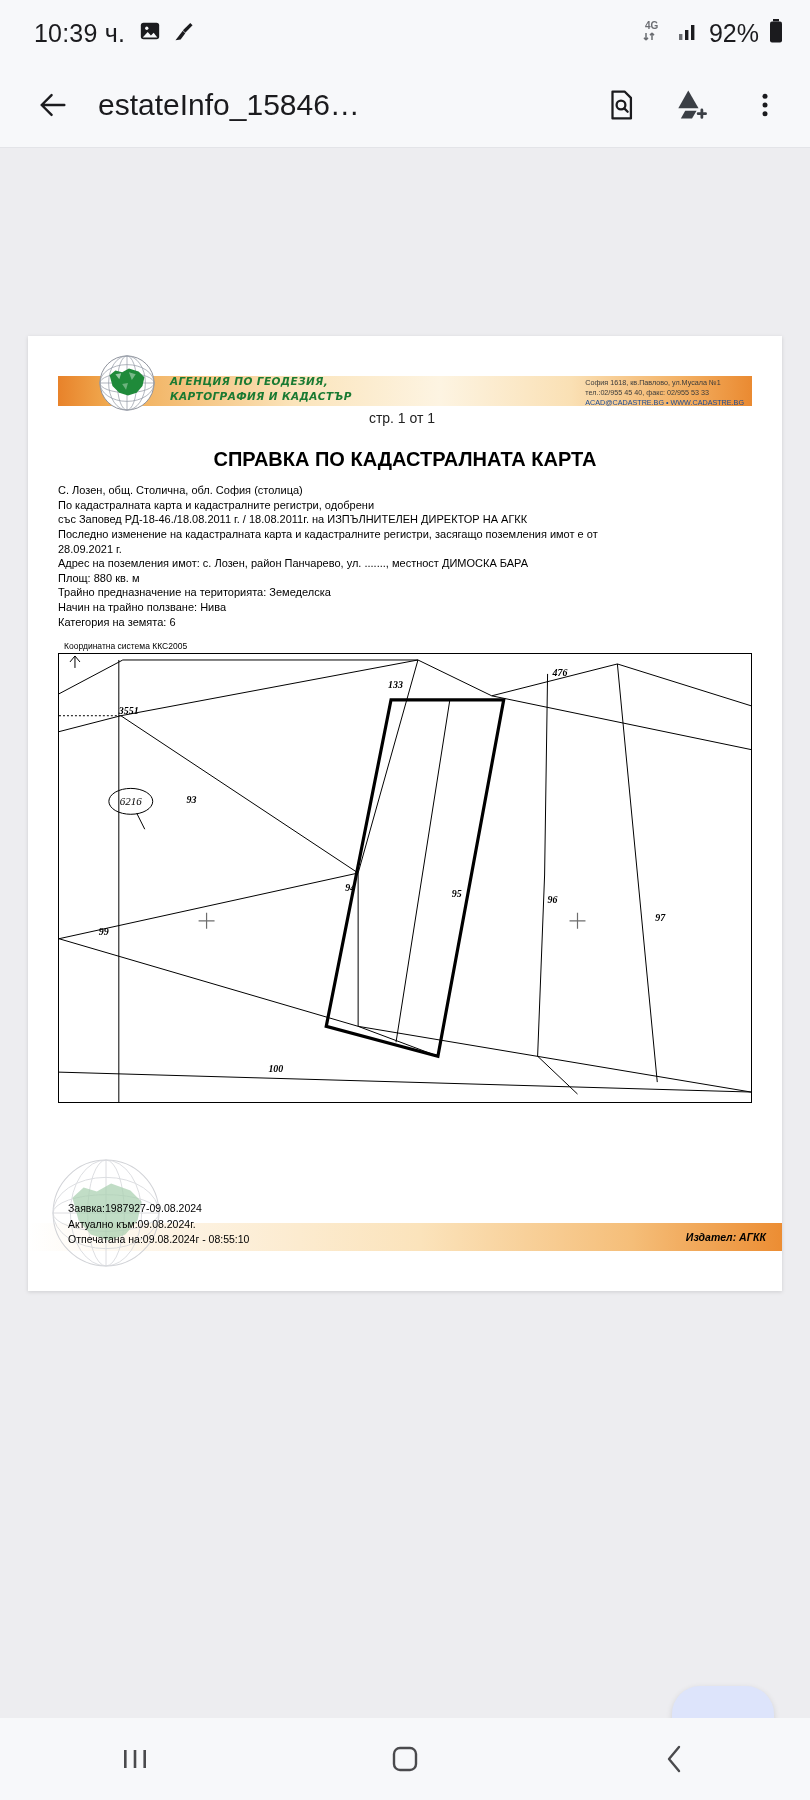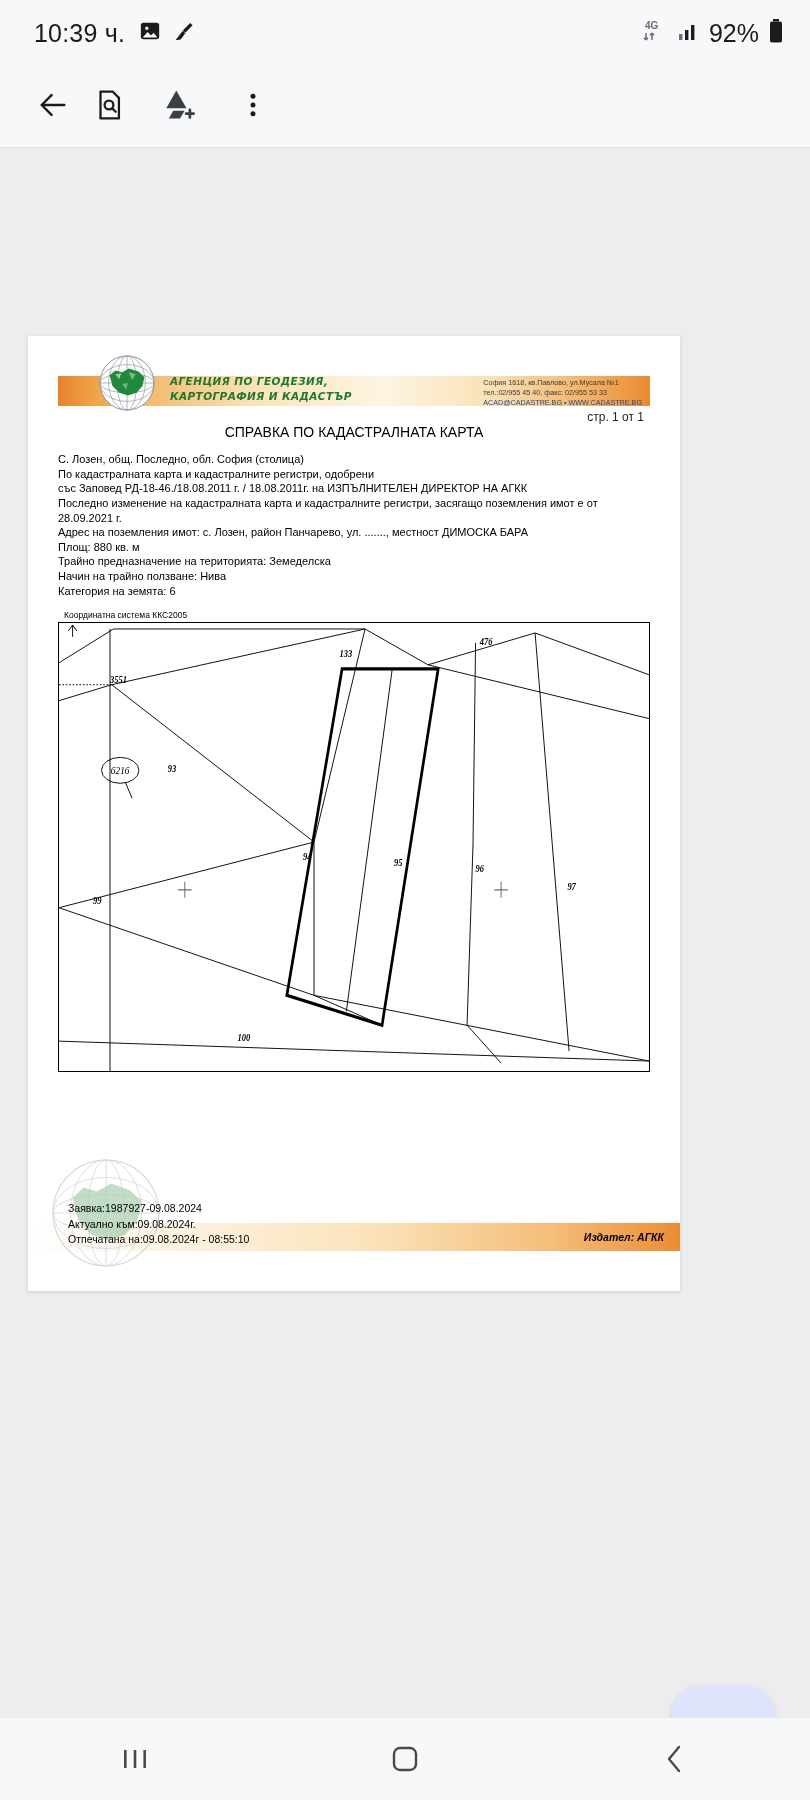--- a/index.html
+++ b/index.html
@@ -38,21 +38,21 @@
     flex:1;
   }
   .tb-actions{ display:flex; align-items:center; gap:26px; margin-left:10px; }
   .tb-btn{ width:46px; height:46px; display:flex; align-items:center; justify-content:center; }
 
   
   .viewer{ position:absolute; top:148px; left:0; width:810px; height:1496px; background:#ededf0; }
 
   .page{
     position:absolute; left:28px; top:188px;
-    width:652px; height:955px;
+    width:754px; height:955px;
     background:#fff;
     box-shadow:0 1px 4px rgba(0,0,0,.13);
   }
   .page-inner{ position:relative; width:100%; height:100%; padding:10px 30px 0 30px; }
 
   
   .letterhead{
     position:relative; height:52px; margin:8px 0 0 0;
   }
   .lh-band{
@@ -67,27 +67,27 @@
     font-family:"DejaVu Sans", sans-serif;
     font-size:10.5px; font-weight:bold; font-style:italic;
     color:#1a7a32; line-height:1.45; letter-spacing:.4px;
   }
   .lh-contact{
     position:absolute; right:8px; top:24px; z-index:3;
     font-size:7.2px; color:#3a3a3a; line-height:1.38; text-align:left;
   }
   .lh-contact .web{ color:#1b4a94; }
 
-  .page-no{ text-align:right; font-size:12px; color:#222; margin:4px 6px 0 0; }
+  .page-no{ text-align:center; font-size:14px; color:#222; margin:4px 6px 0 0; }
 
   .office-title{
     text-align:center; font-size:15px; color:#000; margin-top:6px; letter-spacing:.1px;
   }
   .doc-title{
-    text-align:center; font-size:14px; font-weight:normal; color:#000; 
+    text-align:center; font-size:20px; font-weight:bold; color:#000; margin-top:22px;
   }
   .identifier{
     text-align:center; font-size:11.5px; color:#000; margin-top:18px;
   }
   .identifier b{ font-size:12px; }
 
   .details{ margin-top:12px; font-size:11px; color:#000; line-height:1.33; }
   .details div{ white-space:nowrap; }
 
   
@@ -176,20 +176,21 @@
     </span>
   </span>
 </div>
 
 <div class="toolbar">
   <span class="tb-back">
     <svg width="34" height="34" viewBox="0 0 24 24">
         <path d="M20 12H4M4 12l7-7M4 12l7 7" stroke="#1b1b1e" stroke-width="1.7" fill="none" stroke-linecap="round" stroke-linejoin="round"></path>
       </svg>
   </span>
+  <span class="tb-title">estateInfo_15846…</span>
   <span class="tb-actions">
     <span class="tb-btn">
       <svg width="34" height="34" viewBox="0 0 24 24">
         <path d="M6 2.5h8.5L19 7v14.5H6z" fill="none" stroke="#1b1b1e" stroke-width="1.6" stroke-linejoin="round"></path>
         <circle cx="12" cy="12" r="3.1" fill="none" stroke="#1b1b1e" stroke-width="1.6"></circle>
         <path d="M14.3 14.4l2.4 2.4" stroke="#1b1b1e" stroke-width="1.6" stroke-linecap="round"></path>
       </svg>
     </span>
     <span class="tb-btn">
       <svg width="36" height="34" viewBox="0 0 26 24">
@@ -240,21 +241,21 @@
           <div class="web">ACAD@CADASTRE.BG • WWW.CADASTRE.BG</div>
         </div>
       </div>
 
       <div class="page-no">стр. 1 от 1</div>
 
       <div class="doc-title">СПРАВКА ПО КАДАСТРАЛНАТА КАРТА</div>
 
 
       <div class="details">
-        <div>С. Лозен, общ. Последно, обл. София (столица)</div>
+        <div>С. Лозен, общ. Столична, обл. София (столица)</div>
         <div>По кадастралната карта и кадастралните регистри, одобрени</div>
         <div>със Заповед РД-18-46./18.08.2011 г. / 18.08.2011г. на ИЗПЪЛНИТЕЛЕН ДИРЕКТОР НА АГКК</div>
         <div>Последно изменение на кадастралната карта и кадастралните регистри, засягащо поземления имот е от</div>
         <div>28.09.2021 г.</div>
         <div>Адрес на поземления имот: с. Лозен, район Панчарево, ул. ......., местност ДИМОСКА БАРА</div>
         <div>Площ: 880 кв. м</div>
         <div>Трайно предназначение на територията: Земеделска</div>
         <div>Начин на трайно ползване: Нива</div>
         <div>Категория на земята: 6</div>
       </div>

